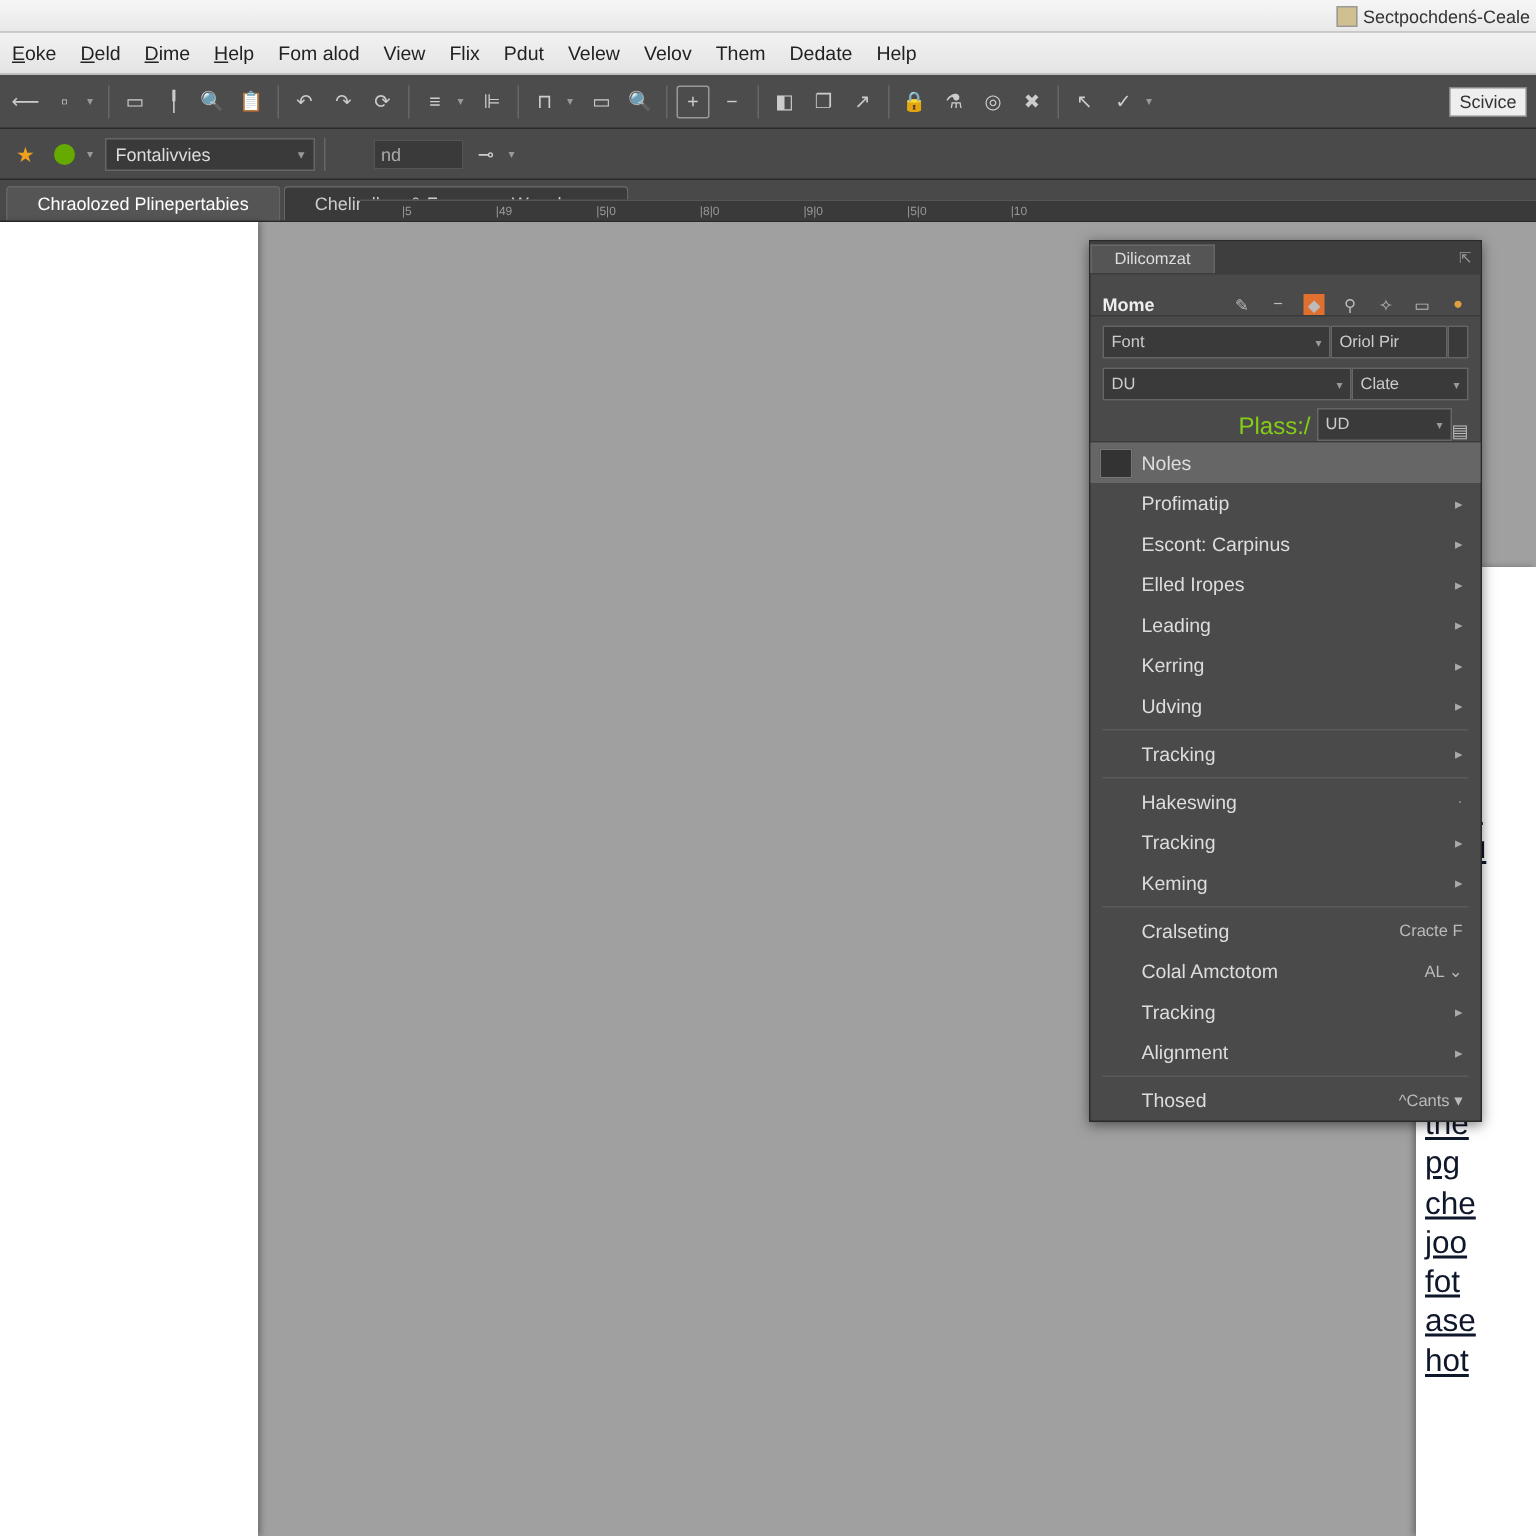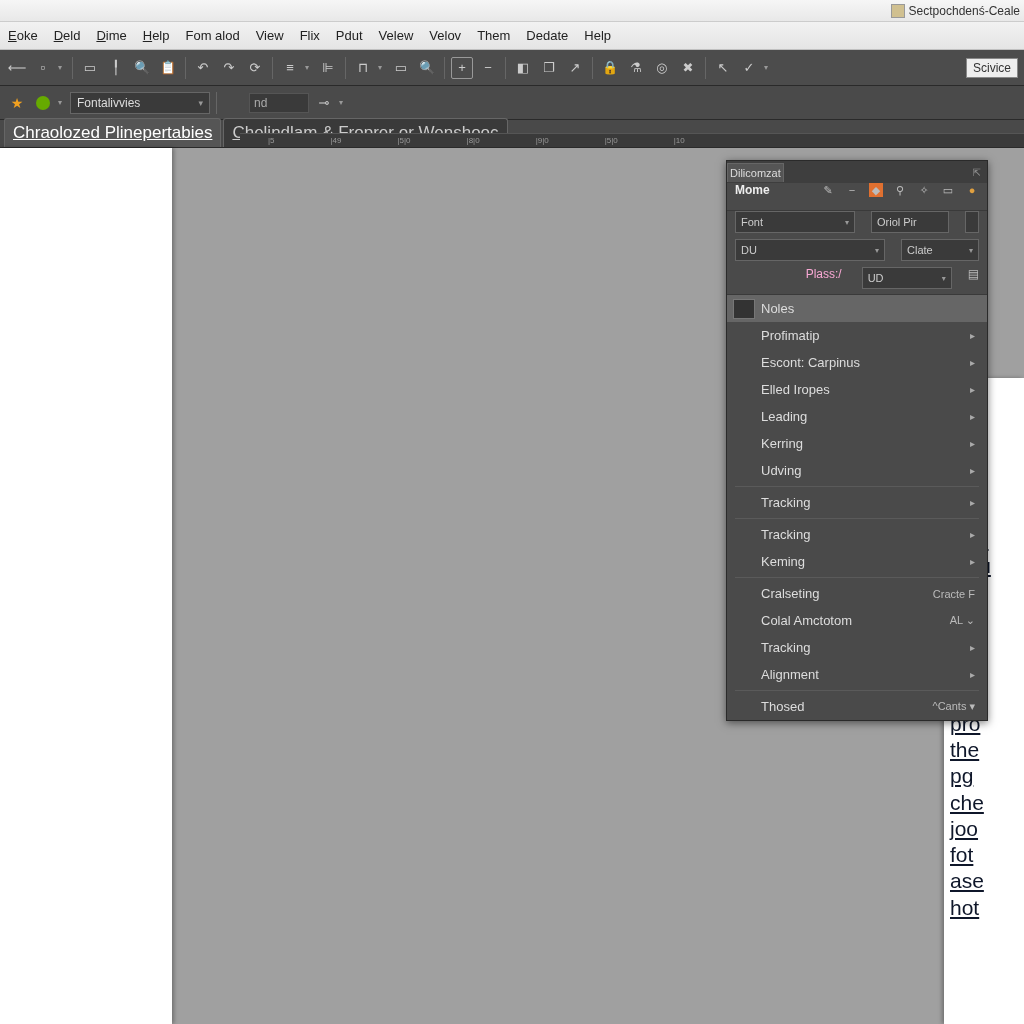--- a/index.html
+++ b/index.html
@@ -18,45 +18,45 @@
 .servicebox { margin-left:auto; background:#eee; color:#333; font-size:12px; padding:2px 6px; border:1px solid #888; }
 
 .toolbar2 { height:34px; background:#4a4a4a; border-bottom:1px solid #2a2a2a; display:flex; align-items:center; padding:0 6px; gap:4px; }
 .star { color:#f0a020; font-size:14px; }
 .green { width:14px; height:14px; background:#6a0; border-radius:50%; }
 .fontcombo { width:140px; height:22px; background:#3a3a3a; border:1px solid #666; color:#ddd; font-size:12px; display:flex; align-items:center; padding:0 6px; justify-content:space-between; }
 .fontcombo .arrow { font-size:9px; color:#999; }
 .smallfield { width:60px; height:20px; background:#3a3a3a; border:1px solid #555; color:#aaa; font-size:12px; padding:0 4px; display:flex; align-items:center; }
 
 .tabbar { height:28px; background:#494949; display:flex; align-items:flex-end; padding:0 4px; border-bottom:1px solid #2a2a2a; position:relative; }
-.tab { background:#3a3a3a; color:#ccc; font-size:17px; padding:4px 8px; border:1px solid #666; border-bottom:none; margin-right:2px; border-radius:3px 3px 0 0;text-decoration:underline; }
+.tab { background:#3a3a3a; color:#ccc; font-size:12px; padding:4px 20px; border:1px solid #666; border-bottom:none; margin-right:2px; border-radius:3px 3px 0 0; }
 .tab.active { background:#555; color:#fff; }
 .ruler { position:absolute; bottom:0; left:240px; right:0; height:14px; background:#3a3a3a; color:#999; font-size:8px; display:flex; align-items:center; overflow:hidden; border-top:1px solid #555; }
 .ruler span { margin:0 28px; }
 
 .workspace { position:absolute; top:148px; left:0; right:0; bottom:0; background:#a0a0a0; }
 .page-left { position:absolute; left:0; top:0; width:172px; height:100%; background:#fff; box-shadow:2px 0 4px rgba(0,0,0,.3); }
 .page-right { position:absolute; right:0; top:230px; width:80px; bottom:0; background:#fff; box-shadow:-2px 0 4px rgba(0,0,0,.3); padding:10px 6px; font-family:Georgia,serif; font-size:21px; line-height:1.25; color:#0f172a; overflow:hidden;text-decoration:underline; }
 .page-right .bigchar { font-size:34px; line-height:1; }
 
 .panel { position:absolute; top:160px; left:726px; width:262px; background:#4a4a4a; border:1px solid #2a2a2a; box-shadow:0 2px 8px rgba(0,0,0,.5); color:#ddd; font-size:12px; }
 .panel-tab { height:22px; background:#3e3e3e; display:flex; align-items:center; }
-.panel-tab .t { background:#555; padding:3px 2px; border:1px solid #666; border-bottom:none; font-size:11px; }
+.panel-tab .t { background:#555; padding:3px 15px; border:1px solid #666; border-bottom:none; font-size:11px; }
 .panel-tab .pin { margin-left:auto; margin-right:6px; color:#999; font-size:10px; }
-.panel-row { display:flex; align-items:flex-start; height:28px; padding:0 8px; gap:16px; border-bottom:1px solid #3a3a3a; }
+.panel-row { display:flex; align-items:flex-end; height:28px; padding:0 8px; gap:0; border-bottom:1px solid #3a3a3a; }
 .panel-row.noborder { border-bottom:none; }
 .home-label { font-weight:bold; color:#eee; }
 .iconstrip { display:flex; gap:10px; margin-left:auto; }
 .iconstrip span { width:14px; height:14px; display:flex; align-items:center; justify-content:center; color:#bbb; font-size:11px; }
 .iconstrip .orange { background:#e07030; }
 .field { height:22px; background:#3a3a3a; border:1px solid #666; color:#ccc; font-size:11px; display:flex; align-items:center; padding:0 5px; flex:1; }
 .field .arrow { margin-left:auto; font-size:8px; color:#999; }
 .field.short { flex:0 0 78px; }
 .field.tiny { flex:0 0 14px; padding:0; justify-content:center; }
-.rlabel { color:#f9a8d4; font-size:12px; margin-left:auto; margin-right:4px; }
+.rlabel { color:#84cc16; font-size:16px; margin-left:auto; margin-right:4px; }
 
 .menu-list { }
 .menu-item { height:27px; display:flex; align-items:center; padding:0 12px 0 34px; position:relative; color:#ddd; font-size:13px; }
 .menu-item.selected { background:#666; }
 .menu-item.selected::before { content:""; position:absolute; left:6px; top:4px; width:20px; height:18px; background:#333; border:1px solid #777; }
 .menu-item .arrow { margin-left:auto; font-size:10px; color:#aaa; }
 .menu-item .shortcut { margin-left:auto; color:#bbb; font-size:11px; }
 .menu-sep { height:1px; background:#5a5a5a; margin:2px 8px; }
 </style>
 </head>
@@ -255,20 +255,24 @@
         <span>Udving</span>
         <span class="arrow">▸</span>
       </div>
       <div class="menu-sep"></div>
       <div class="menu-item">
         <span>Tracking</span>
         <span class="arrow">▸</span>
       </div>
       <div class="menu-sep"></div>
       <div class="menu-item">
+        <span>Hakeswing</span>
+        <span class="arrow">·</span>
+      </div>
+      <div class="menu-item">
         <span>Tracking</span>
         <span class="arrow">▸</span>
       </div>
       <div class="menu-item">
         <span>Keming</span>
         <span class="arrow">▸</span>
       </div>
       <div class="menu-sep"></div>
       <div class="menu-item">
         <span>Cralseting</span>

